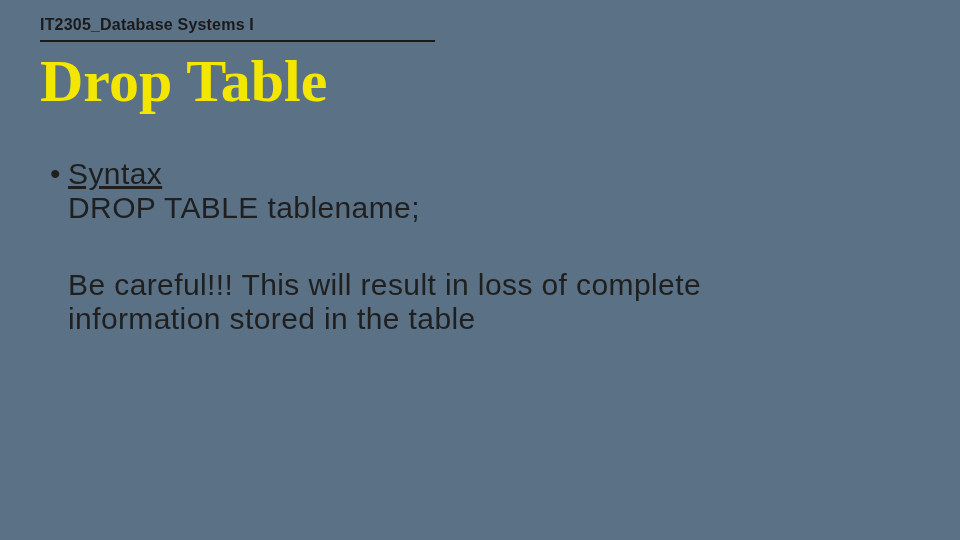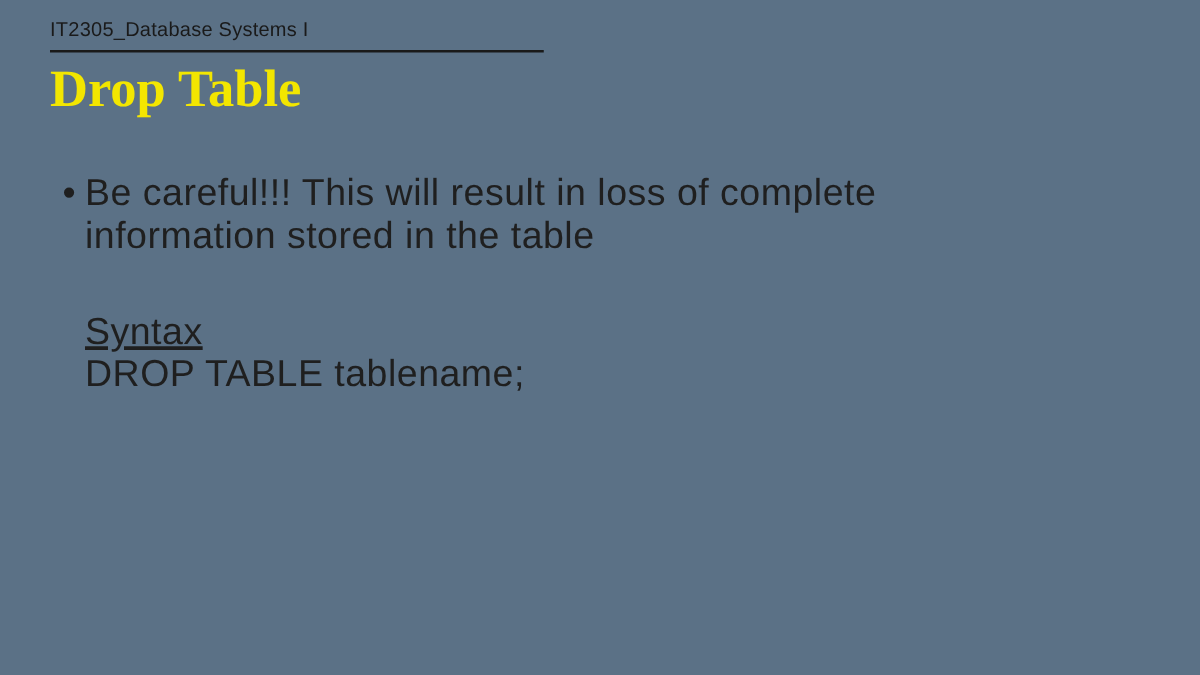--- a/index.html
+++ b/index.html
@@ -13,36 +13,36 @@
   .slide {
     width: 960px;
     height: 540px;
     background: #5b7186;
     position: relative;
     box-sizing: border-box;
     padding: 16px 40px 20px 40px;
   }
   .course-header {
     font-family: Arial, "Helvetica Neue", sans-serif;
-    font-weight: 400;
+    font-weight: 700;
     font-size: 16px;
     color: #1a1a1a;
     padding-bottom: 6px;
     letter-spacing: 0.2px;
   }
   .header-rule {
     width: 395px;
     height: 2px;
     background: #1a1a1a;
     margin-bottom: 8px;
   }
   .title {
     font-family: Georgia, "Times New Roman", serif;
     font-weight: 800;
-    font-size: 42px;
+    font-size: 60px;
     color: #f3e600;
     margin: 0 0 9px 0;
     line-height: 1.05;
   }
   .body {
     font-family: "Segoe UI", "Helvetica Neue", Arial, sans-serif;
     font-size: 30px;
     color: #1f1f1f;
     line-height: 1.12;
     letter-spacing: 0.4px;
@@ -78,21 +78,21 @@
   <div class="header-rule"></div>
 
   <h1 class="title">Drop Table</h1>
 
   <div class="body">
 
     <div class="bullet-block">
       <span class="dot">•</span>
     </div>
 
-    <div class="para">Be careful!!! This will result in loss of complete information stored in the table</div>
-
     <div class="para">
       <span class="syntax-label">Syntax</span><br>
       <span>DROP TABLE tablename;</span>
     </div>
 
+    <div class="para">Be careful!!! This will result in loss of complete information stored in the table</div>
+
   </div>
 </div>
 
 </body></html>

